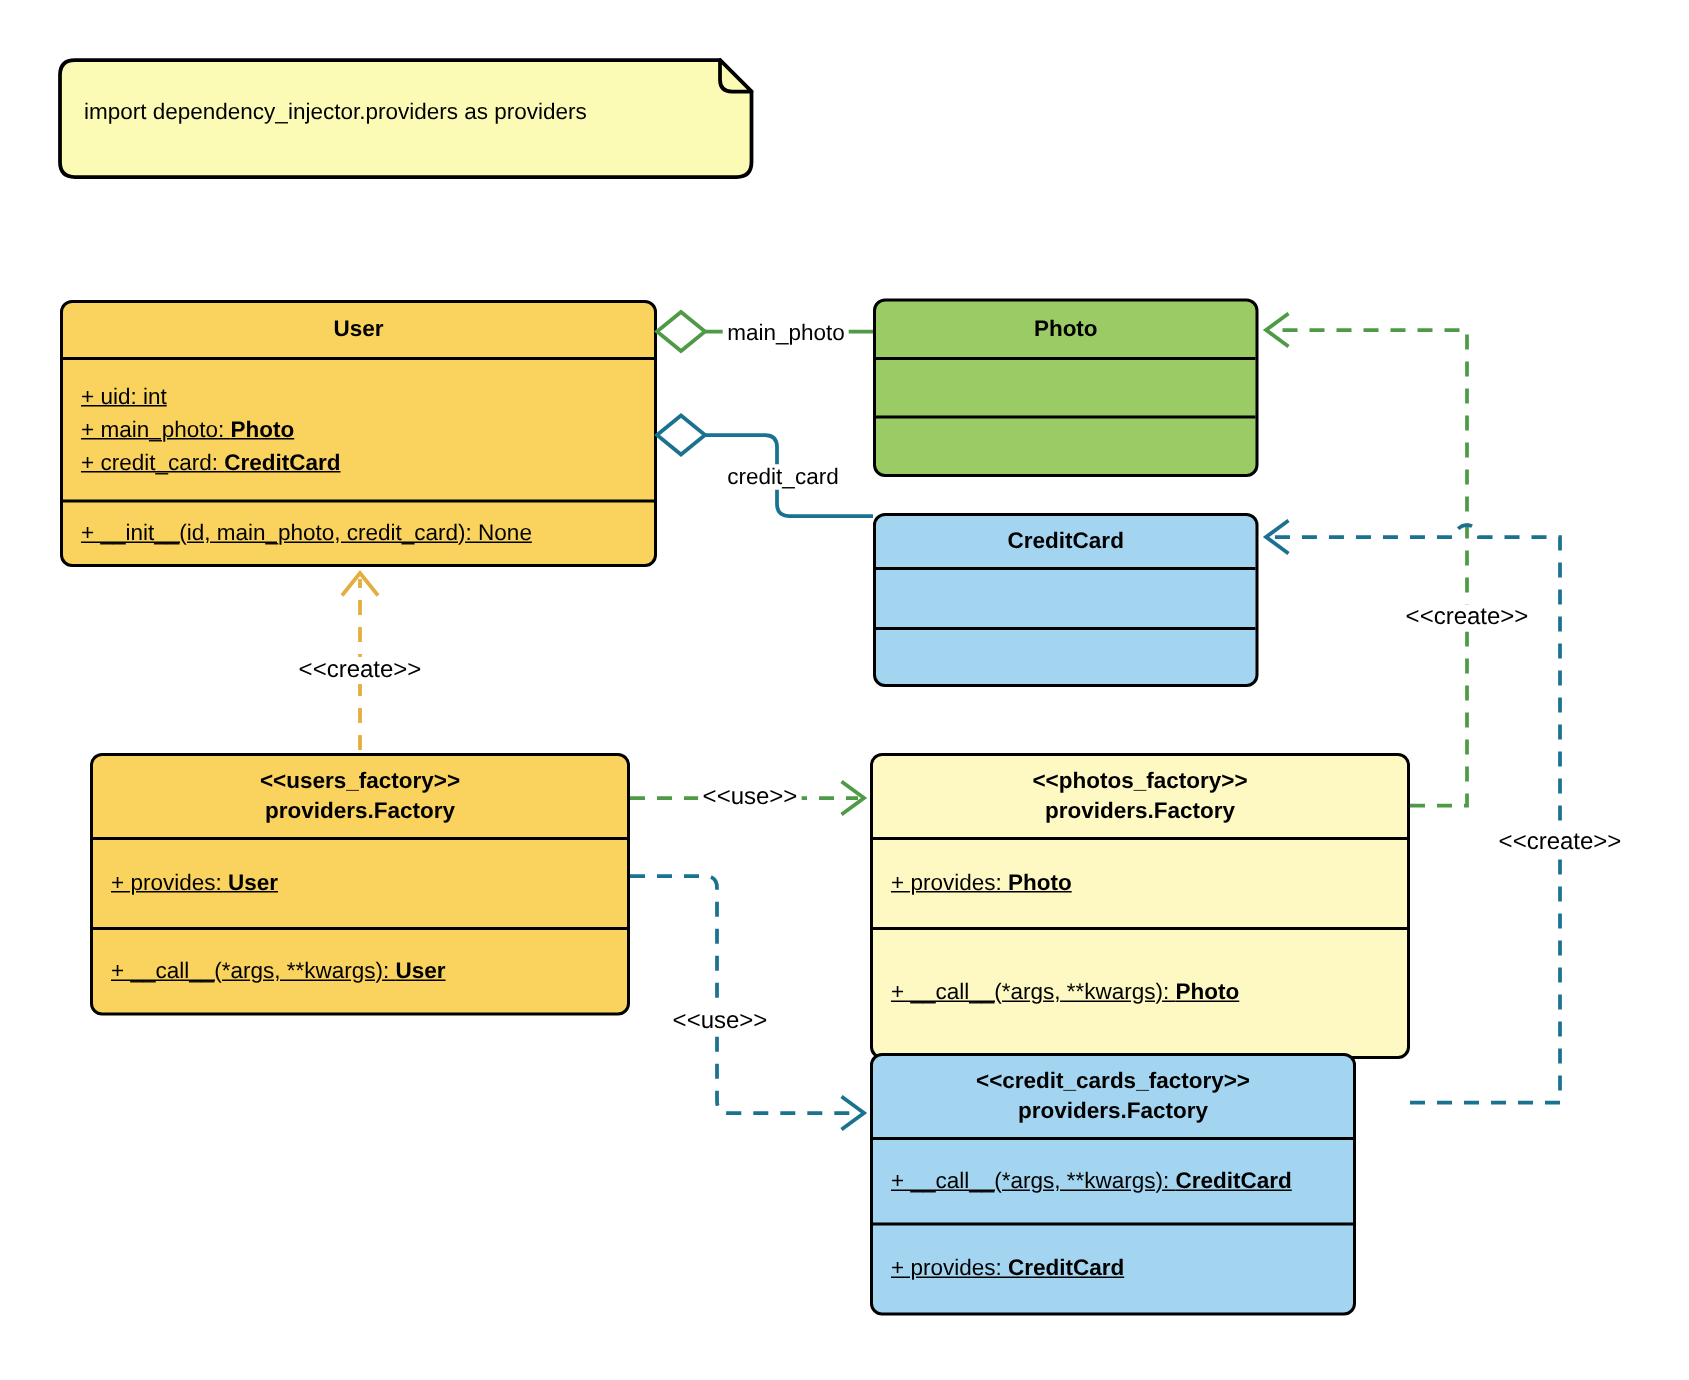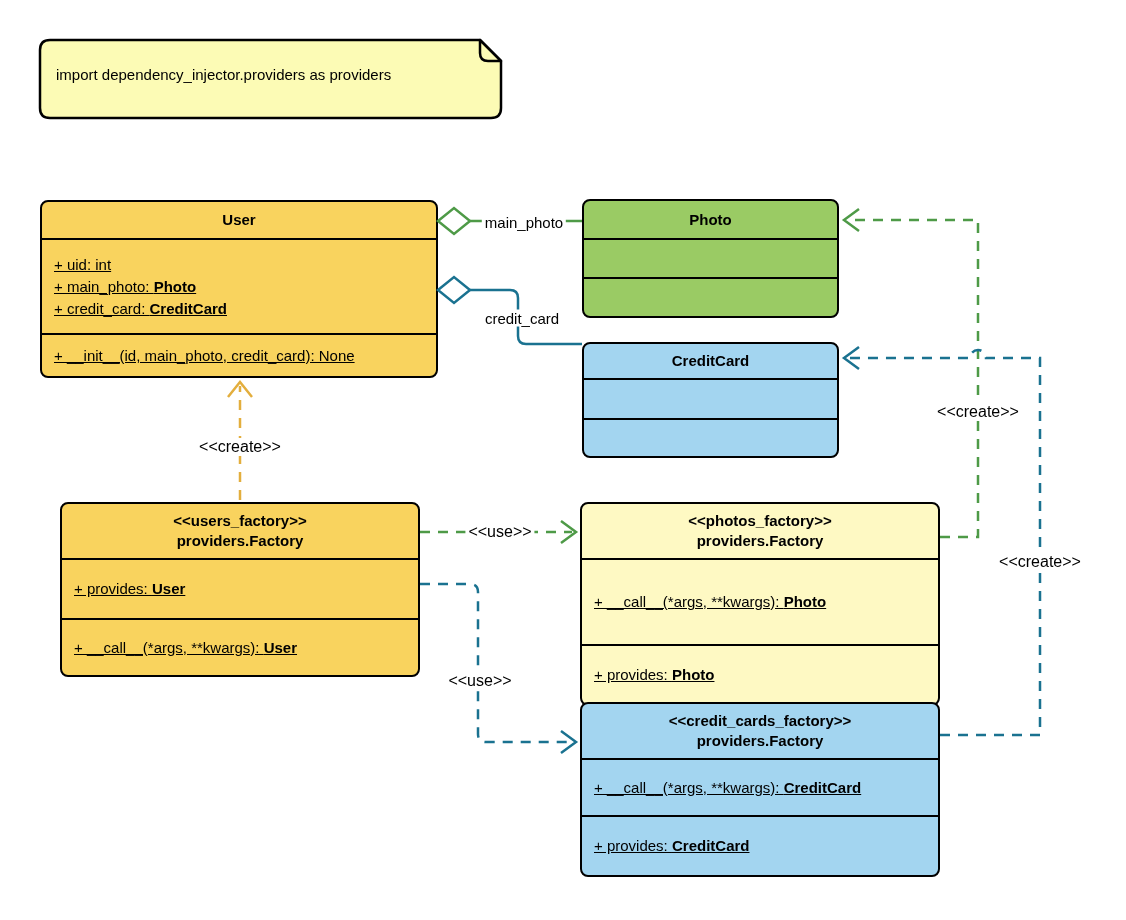--- a/index.html
+++ b/index.html
@@ -76,29 +76,29 @@
     <div class="cls-sec grow">
       <div><span>+ __call__(*args, **kwargs): </span><b>User</b></div>
     </div>
   </div>
 
   <div class="cls" style="left: 580px; top: 502px; width: 360px; height: 204px; background-color: #fef9c3;">
     <div class="cls-title" style="height:54px;">
       <span>&lt;&lt;photos_factory&gt;&gt;</span>
       <span>providers.Factory</span>
     </div>
+    <div class="cls-sec" style="height:60px;">
+      <div><span>+ provides: </span><b>Photo</b></div>
+    </div>
     <div class="cls-sec grow">
       <div><span>+ __call__(*args, **kwargs): </span><b>Photo</b></div>
     </div>
-    <div class="cls-sec" style="height:60px;">
-      <div><span>+ provides: </span><b>Photo</b></div>
-    </div>
   </div>
 
-  <div class="cls" style="left: 580px; top: 702px; width: 360px; height: 175px; background-color: rgb(163, 213, 240);">
+  <div class="cls" style="left: 580px; top: 702px; width: 324px; height: 175px; background-color: rgb(163, 213, 240);">
     <div class="cls-title" style="height:54px;">
       <span>&lt;&lt;credit_cards_factory&gt;&gt;</span>
       <span>providers.Factory</span>
     </div>
     <div class="cls-sec grow">
       <div><span>+ __call__(*args, **kwargs): </span><b>CreditCard</b></div>
     </div>
     <div class="cls-sec" style="height:60px;">
       <div><span>+ provides: </span><b>CreditCard</b></div>
     </div>

